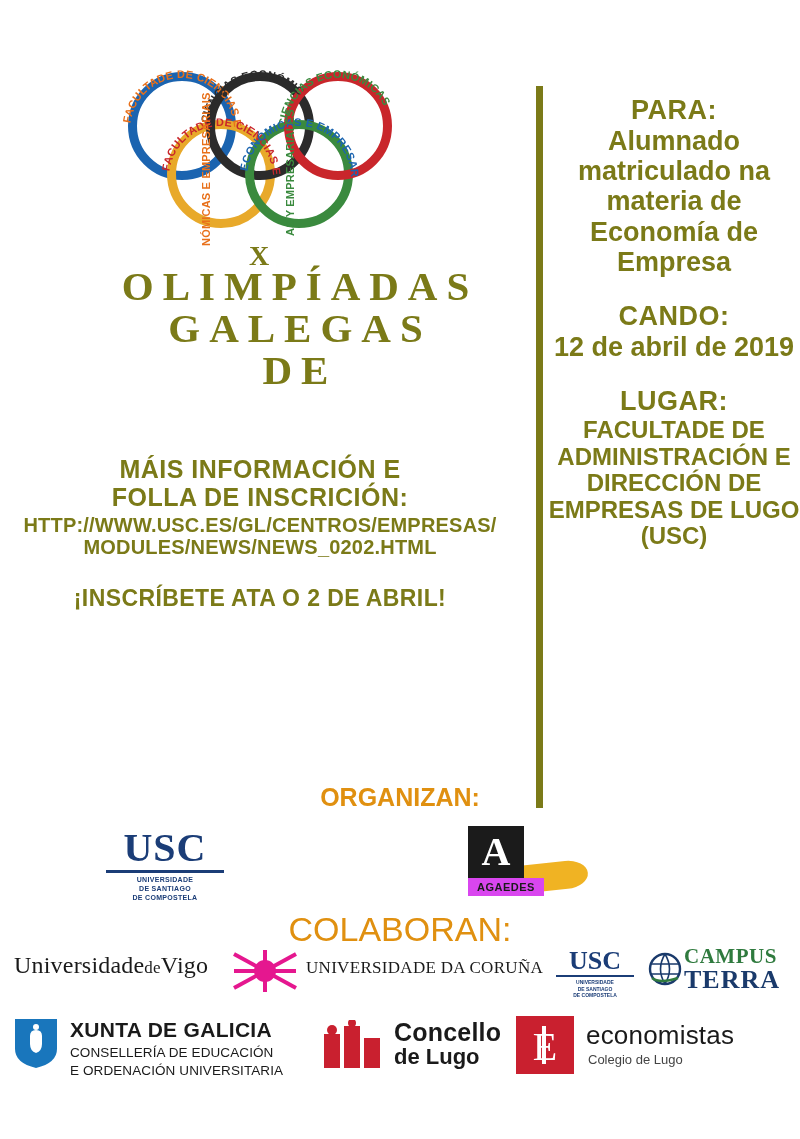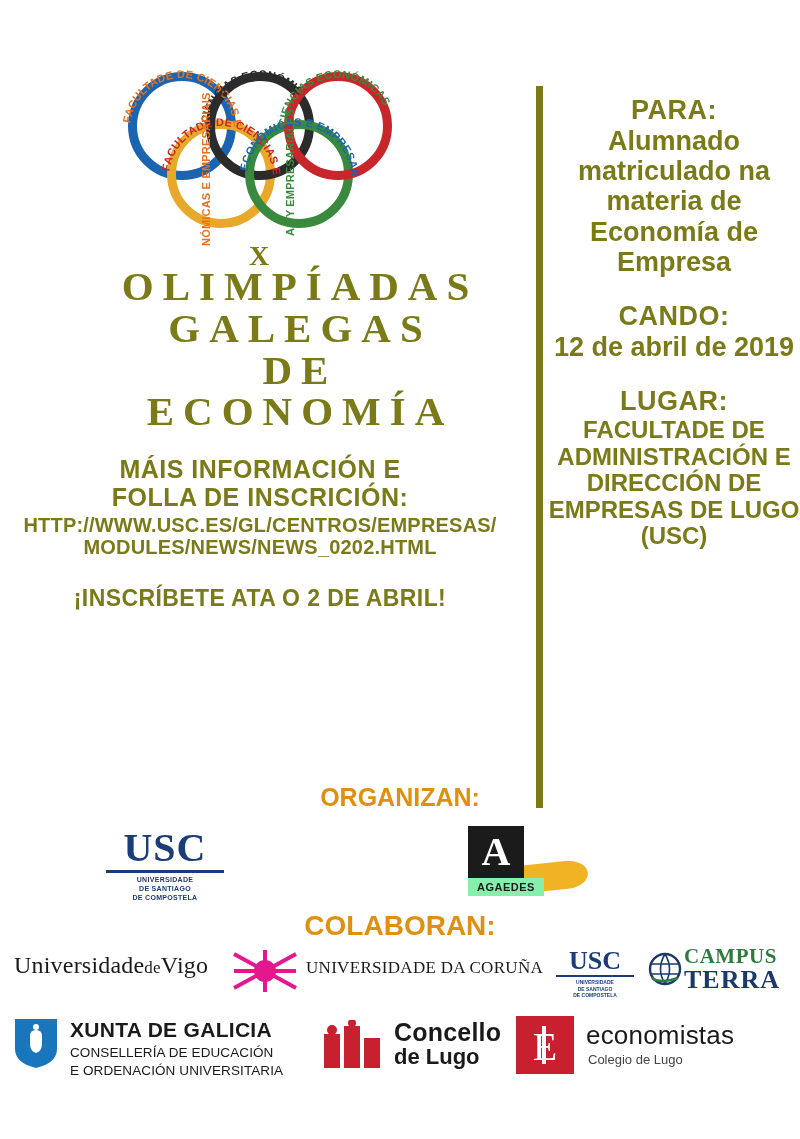--- a/index.html
+++ b/index.html
@@ -155,22 +155,22 @@
     font-size: 25px;
     font-weight: bold;
   }
   .colaboran-label {
     position: absolute;
     left: 0;
     top: 910px;
     width: 800px;
     text-align: center;
     color: #e09010;
-    font-size: 28px;
-    font-weight: bold;
+    font-size: 34px;
+    font-weight: normal;
   }
 
   
   .usc-logo {
     position: absolute;
     left: 100px;
     top: 828px;
     width: 130px;
     text-align: center;
   }
@@ -222,21 +222,21 @@
     font-family: "Liberation Serif", serif;
     font-size: 40px;
     font-weight: bold;
     text-align: center;
     line-height: 52px;
   }
   .agaedes .ylw {
     position: absolute;
     left: 0; top: 52px;
     width: 76px; height: 18px;
-    background: #86efac;
+    background: #d946ef;
     color: #1b1b1b;
     font-size: 11px;
     font-weight: bold;
     text-align: center;
     line-height: 18px;
     letter-spacing: 0.5px;
   }
   .agaedes .swoosh {
     position: absolute;
     left: 56px; top: 36px;
@@ -438,21 +438,20 @@
         <text fill="#3a8a3e" x="104" y="126" font-size="11" font-weight="bold" font-family="Liberation Sans, sans-serif">AS Y EMPRESARIALES</text>
       </g>
     </svg>
   </div>
 
   <div class="title-x">X</div>
   <div class="title-main">
     <div>OLIMPÍADAS</div>
     <div>GALEGAS</div>
     <div>DE</div>
-    <div>ECONOMÍA</div>
   </div>
 
   <div class="info-block">
     <div class="info-line1">
       <div>MÁIS INFORMACIÓN E</div>
       <div>FOLLA DE INSCRICIÓN:</div>
     </div>
     <div class="info-url">
       <div>HTTP://WWW.USC.ES/GL/CENTROS/EMPRESAS/</div>
       <div>MODULES/NEWS/NEWS_0202.HTML</div>

